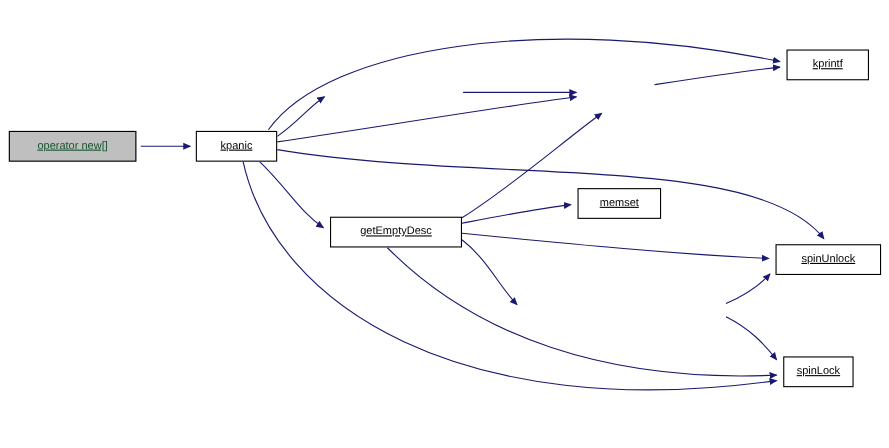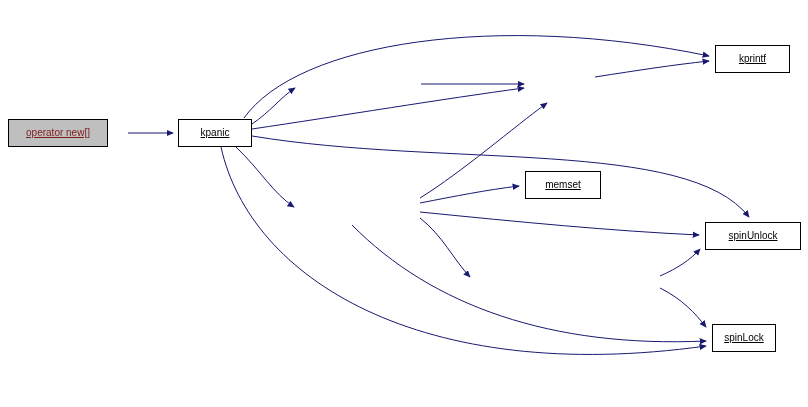--- a/index.html
+++ b/index.html
@@ -50,29 +50,30 @@
     <path class="edge" marker-end="url(#arrow)" d="M595,77 C640,70 672,65 709,61" style="stroke: rgb(25, 25, 112);"></path>
     <path class="edge" marker-end="url(#arrow)" d="M420,198 C462,172 514,127 547,103" style="stroke: rgb(25, 25, 112);"></path>
     <path class="edge" marker-end="url(#arrow)" d="M420,203 C456,196 486,190 519,186" style="stroke: rgb(25, 25, 112);"></path>
     <path class="edge" marker-end="url(#arrow)" d="M420,212 C520,222 612,231 699,235" style="stroke: rgb(25, 25, 112);"></path>
     <path class="edge" marker-end="url(#arrow)" d="M420,218 C443,236 453,259 470,277" style="stroke: rgb(25, 25, 112);"></path>
     <path class="edge" marker-end="url(#arrow)" d="M352,225 C432,306 552,348 706,341" style="stroke: rgb(25, 25, 112);"></path>
     <path class="edge" marker-end="url(#arrow)" d="M660,276 C678,268 690,260 700,249" style="stroke: rgb(25, 25, 112);"></path>
     <path class="edge" marker-end="url(#arrow)" d="M660,288 C682,299 695,313 706,327" style="stroke: rgb(25, 25, 112);"></path>
   </svg>
 
-  <div class="node root" style="left: 8px; top: 119px; width: 100px; background: rgb(191, 191, 191); border-color: rgb(0, 0, 0); color: #7f1d1d;">operator new[]</div>
+  <div class="node root" style="left: 8px; top: 119px; width: 116px; background: rgb(191, 191, 191); border-color: rgb(0, 0, 0); color: #14532d;">operator new[]</div>
 
   <div class="node" style="left: 178px; top: 119px; width: 74px; background: rgb(255, 255, 255); border-color: rgb(0, 0, 0); color: rgb(0, 0, 0);">kpanic</div>
 
 
 
   <div class="node" style="left: 715px; top: 45px; width: 75px; background: rgb(255, 255, 255); border-color: rgb(0, 0, 0); color: rgb(0, 0, 0);">kprintf</div>
 
   <div class="node" style="left: 525px; top: 171px; width: 76px; background: rgb(255, 255, 255); border-color: rgb(0, 0, 0); color: rgb(0, 0, 0);">memset</div>
 
+  <div class="node" style="left: 300px; top: 197px; width: 120px; background: rgb(255, 255, 255); border-color: rgb(0, 0, 0); color: rgb(0, 0, 0);">getEmptyDesc</div>
 
   <div class="node" style="left: 705px; top: 222px; width: 96px; background: rgb(255, 255, 255); border-color: rgb(0, 0, 0); color: rgb(0, 0, 0);">spinUnlock</div>
 
 
   <div class="node" style="left: 712px; top: 324px; width: 64px; background: rgb(255, 255, 255); border-color: rgb(0, 0, 0); color: rgb(0, 0, 0);">spinLock</div>
 
 </div>
 
 </body></html>

